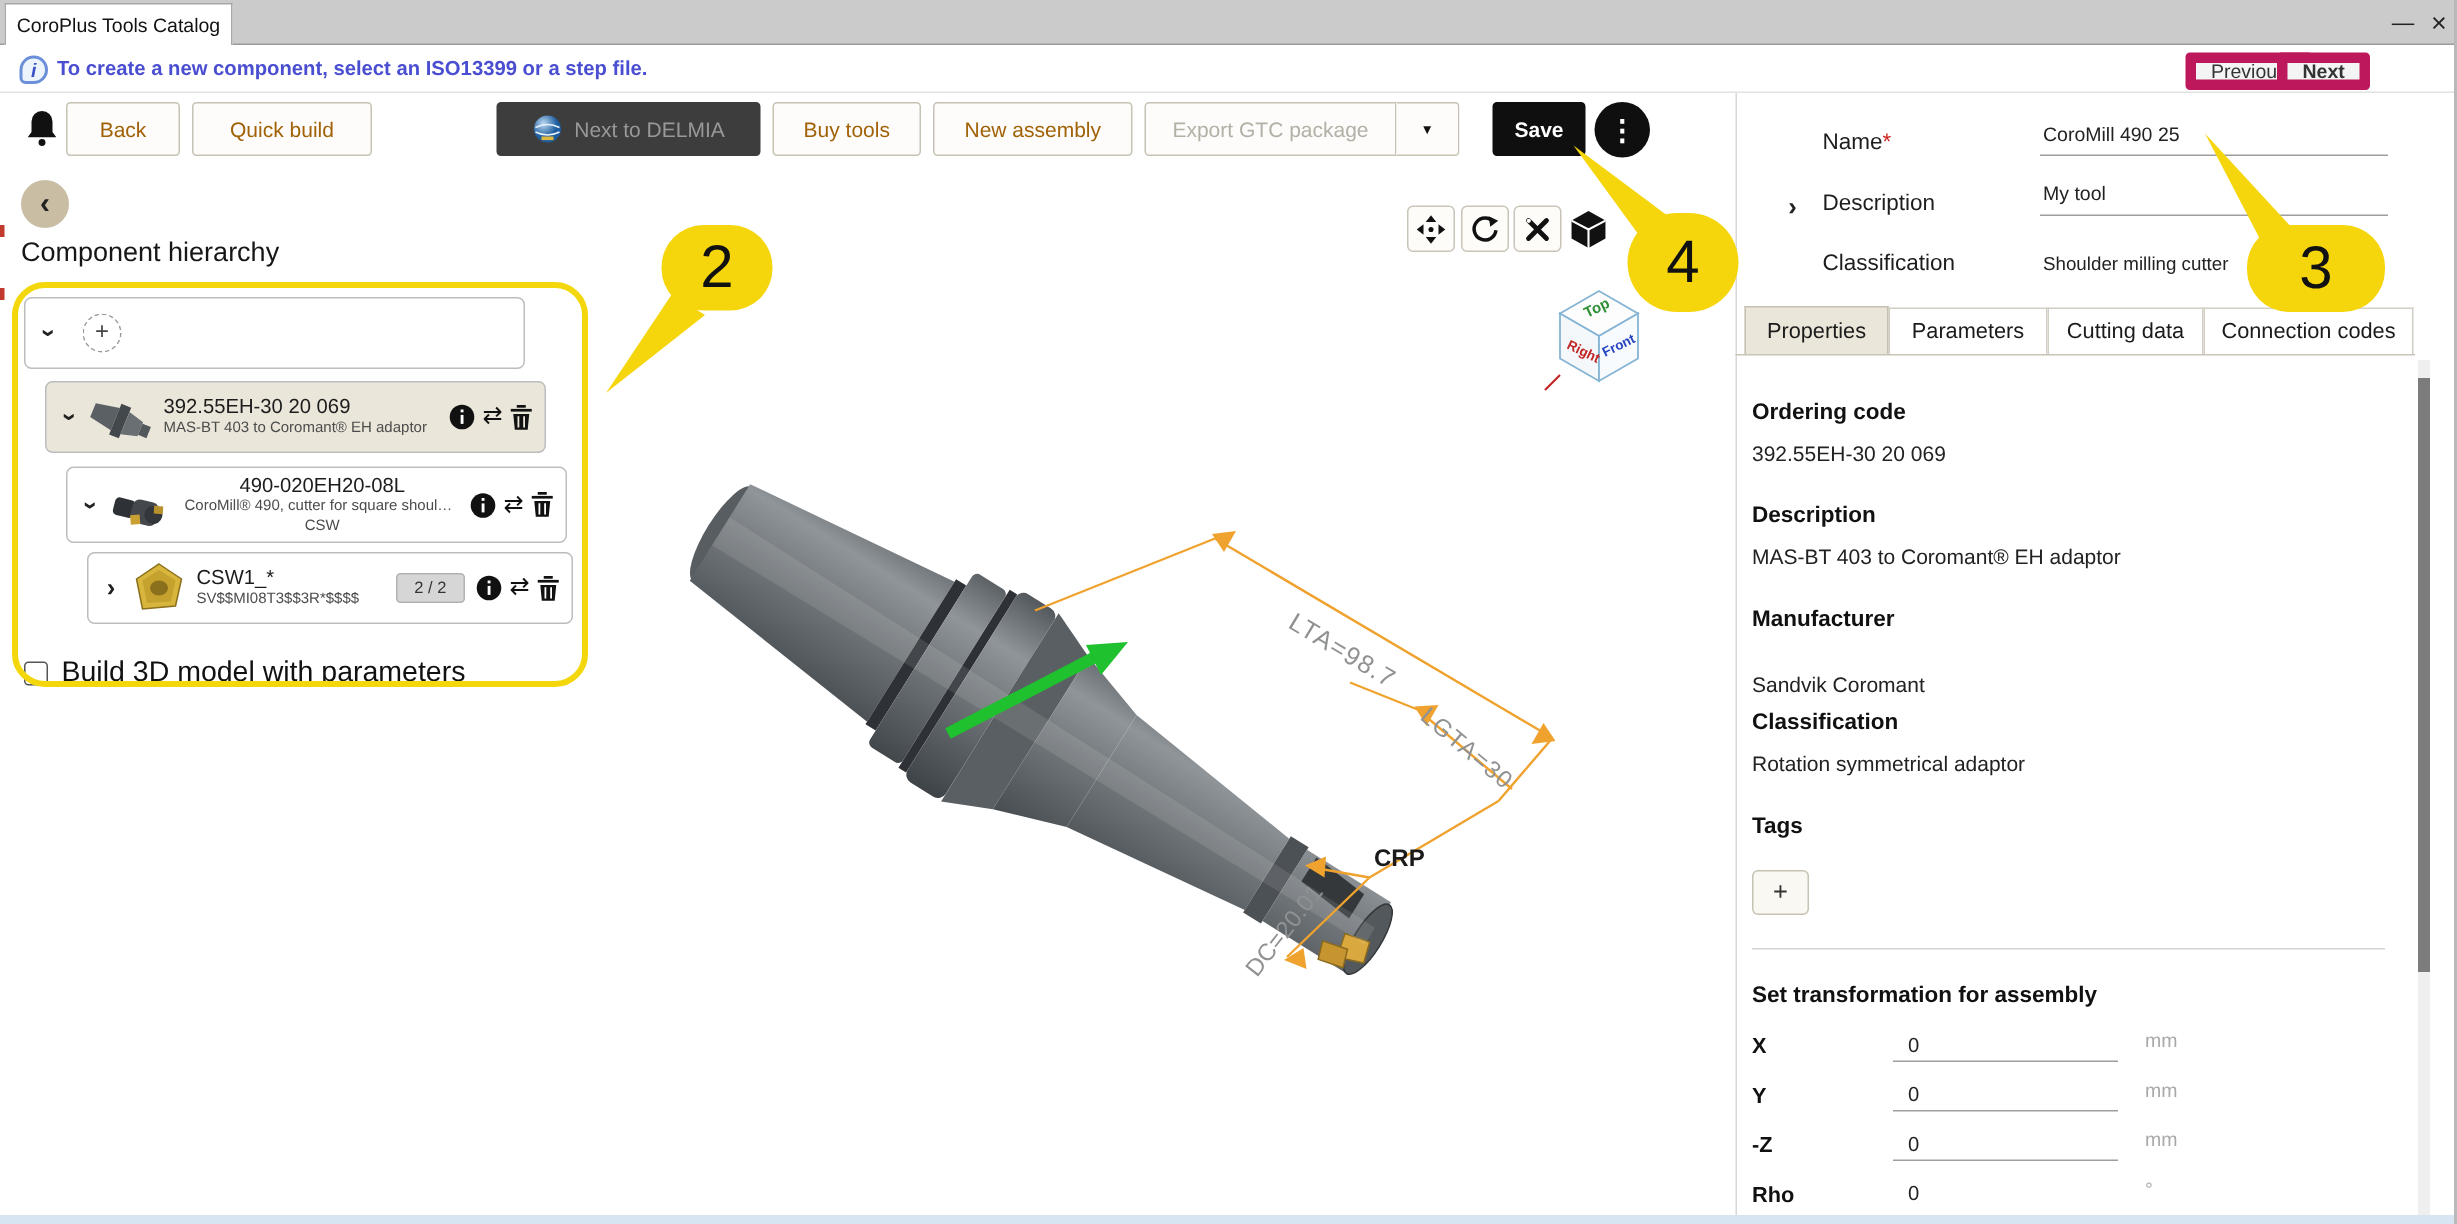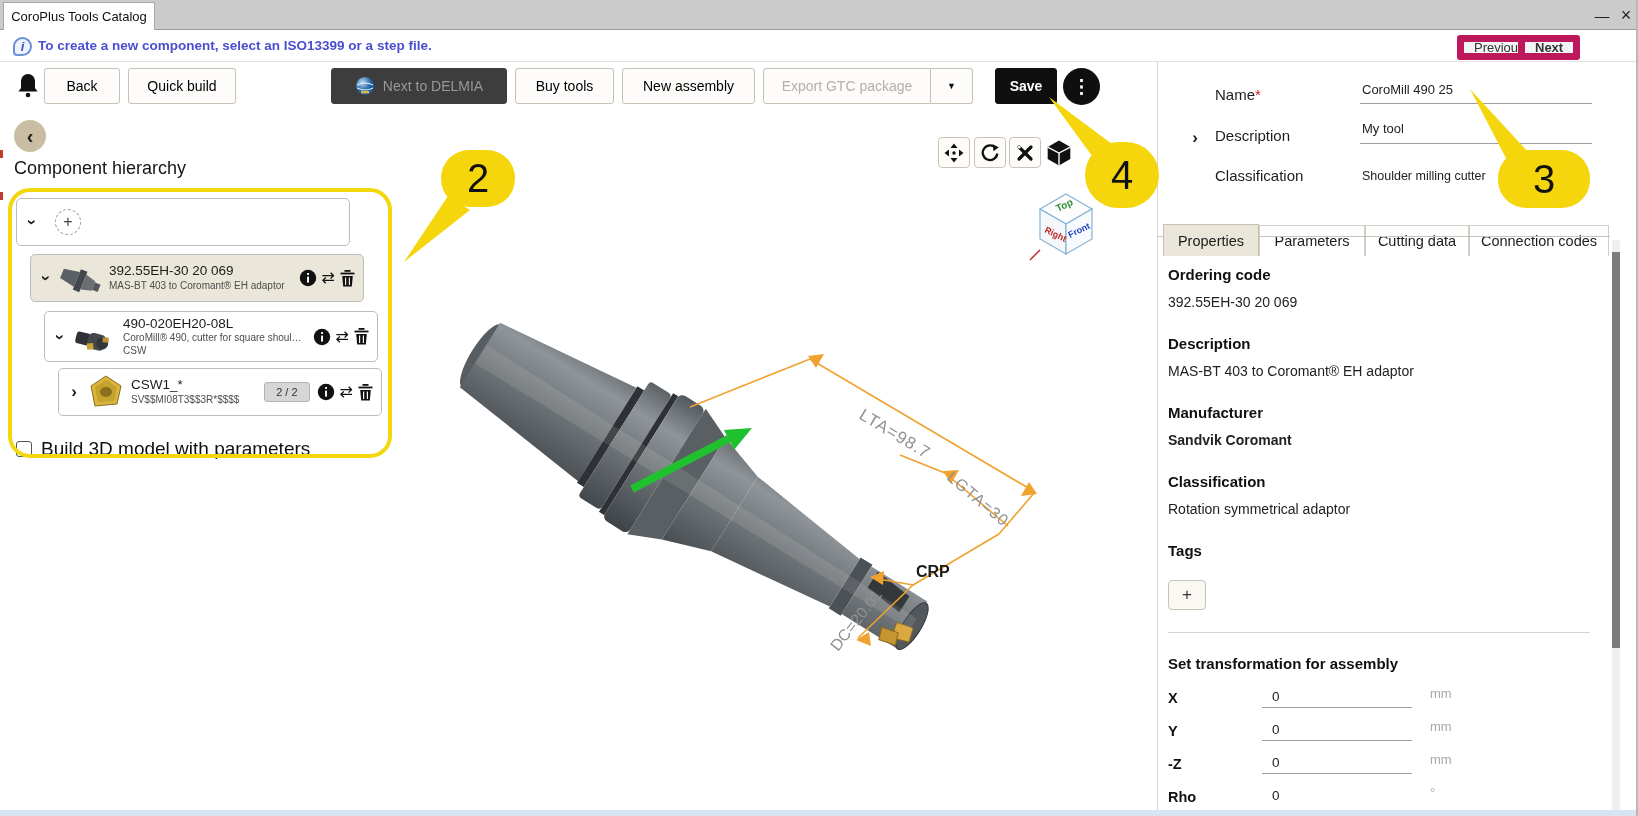--- a/index.html
+++ b/index.html
@@ -12,21 +12,21 @@
           font-size:13px;color:#111;display:flex;align-items:center;justify-content:center;}
   .winbtn{top:0;width:24px;height:30px;font-size:15px;color:#222;display:flex;align-items:center;justify-content:center;cursor:default;}
   
   #infobar{left:0;top:30px;width:1638px;height:32px;background:#fff;border-bottom:1px solid #e2e2e2;}
   #infoicon{left:13px;top:37px;width:19px;height:19px;border:2px solid #6b8fd8;border-radius:50% 50% 50% 4px;
             color:#3a52c8;font-size:13px;font-style:italic;font-weight:bold;display:flex;align-items:center;justify-content:center;background:#eef4fb;}
   #infomsg{left:38px;top:38px;font-size:13.5px;font-weight:bold;color:#4a4ed0;}
   .navbtn{top:35px;height:25px;background:#f4f4f4;border:7px solid #be185d;border-radius:3px;font-size:13px;color:#333;
           display:flex;align-items:center;justify-content:center;padding:0 10px;}
   
-  .tbtn{top:68px;height:36px;background:#fdfcfa;border:1px solid #c6c2b4;border-radius:3px;font-size:14px;color:#000000;
+  .tbtn{top:68px;height:36px;background:#fdfcfa;border:1px solid #c6c2b4;border-radius:3px;font-size:14px;color:#a16207;
         display:flex;align-items:center;justify-content:center;}
   .tbtn.dark{background:#3d3d3d;border-color:#3d3d3d;color:#989898;gap:8px;}
   .tbtn.disabled{color:#b3b0a6;}
   .tbtn.black{background:#0f0f0f;border-color:#0f0f0f;color:#fff;font-weight:bold;}
   #exportcaret{top:68px;height:36px;width:42px;background:#fdfcfa;border:1px solid #c6c2b4;border-left:none;border-radius:0 3px 3px 0;
         display:flex;align-items:center;justify-content:center;font-size:9px;color:#111;}
   #kebab{left:1063px;top:68px;width:37px;height:37px;border-radius:50%;background:#0f0f0f;color:#fff;
          display:flex;align-items:center;justify-content:center;font-size:19px;font-weight:bold;letter-spacing:0;}
   
   #backcircle{left:14px;top:120px;width:32px;height:32px;border-radius:50%;background:#c9bda4;color:#222;
@@ -53,21 +53,21 @@
   
   .vbtn{top:137px;width:32px;height:31px;background:#fdfcf9;border:1px solid #c9c4b8;border-radius:4px;
         display:flex;align-items:center;justify-content:center;}
   
   #vdivider{left:1157px;top:62px;width:1px;height:748px;background:#d8d8d8;}
   .flabel{font-size:15px;color:#1d1d1d;}
   .fvalue{font-size:13px;color:#222;}
   .funder{height:1px;background:#9e9e9e;}
   .red{color:#cc2222;}
   .tab{top:205px;height:31px;display:flex;align-items:center;justify-content:center;font-size:14.5px;color:#1b1b1b;
-       background:#fff;border:1px solid #d2cec4;border-bottom:none;margin-top:20px;}
+       background:#fff;border:1px solid #d2cec4;border-bottom:none;}
   .tab.active{background:#ebe6da;border-color:#c5c0b2;height:32px;top:204px;z-index:2;}
   #tabline{left:1157px;top:236px;width:453px;height:1px;background:#c9c4b8;}
   .plabel{font-size:15px;font-weight:bold;color:#111;}
   .pvalue{font-size:14px;color:#222;}
   #tagsbtn{left:1168px;top:580px;width:38px;height:30px;background:#faf8f3;border:1px solid #c6c2b4;border-radius:4px;
            font-size:17px;color:#333;display:flex;align-items:center;justify-content:center;}
   #pdivider{left:1168px;top:632px;width:422px;height:1px;background:#d4d4d4;}
   .xlabel{font-size:14.5px;font-weight:bold;color:#111;}
   .xval{font-size:13.5px;color:#222;}
   .xunit{font-size:13px;color:#a9a9a9;}
@@ -93,21 +93,21 @@
   <div class="abs" id="infoicon">i</div>
   <div class="abs" id="infomsg">To create a new component, select an ISO13399 or a step file.</div>
   <div class="abs navbtn" style="left:1457px;">Previous</div>
   <div class="abs navbtn" style="left:1518px;font-weight:bold;">Next</div>
 
   <svg class="abs" style="left:17px;top:72px;" width="22" height="26" viewBox="0 0 22 26">
     <path d="M11 2 a7 7 0 0 1 7 7 v7 l2.5 3.5 H1.5 L4 16 V9 a7 7 0 0 1 7-7 z" fill="#111"></path>
     <circle cx="11" cy="23" r="2.3" fill="#111"></circle>
   </svg>
   <div class="abs tbtn" style="left:44px;width:76px;">Back</div>
-  <div class="abs tbtn" style="left:128px;width:108px;">Quick build</div>
+  <div class="abs tbtn" style="left:128px;width:120px;">Quick build</div>
   <div class="abs tbtn dark" style="left:331px;width:176px;">
     <svg width="20" height="20" viewBox="0 0 20 20">
       <defs>
           <radialGradient id="gb" cx="35%" cy="30%">
             <stop offset="0%" stop-color="#bcd9f2"></stop>
             <stop offset="100%" stop-color="#1d5d9f"></stop>
           </radialGradient>
         </defs>
       <circle cx="10" cy="10" r="9" fill="url(#gb)"></circle>
       <path d="M2 9 Q10 5 18 9 M2 12 Q10 16 18 12" stroke="#e8f2fb" stroke-width="1" fill="none"></path>
@@ -160,21 +160,21 @@
       <svg width="15" height="17" viewBox="0 0 15 17">
         <rect x="4.5" y="0" width="6" height="1.8" fill="#111"></rect>
           <rect x="0.5" y="2.6" width="14" height="1.8" fill="#111"></rect>
         <path d="M2.2 6 h10.6 l-1 10.5 h-8.6 z" fill="#111"></path>
           <rect x="5" y="7.5" width="1.2" height="7.5" fill="#ebe6da"></rect>
           <rect x="8.8" y="7.5" width="1.2" height="7.5" fill="#ebe6da"></rect>
       </svg>
     </span>
   </div>
 
-  <div class="abs trow" style="left:44px;top:311px;width:334px;height:51px;">
+  <div class="abs trow" style="left:44px;top:311px;width:334px;height:51px;text-align:center;">
     <span class="chev down">›</span>
     <svg class="thumb" viewBox="0 0 44 40">
       <g transform="translate(5,12) rotate(14)">
         <rect x="0" y="2" width="14" height="12" rx="3" fill="#2e3236"></rect>
         <rect x="12" y="0" width="18" height="16" rx="5" fill="#44484d"></rect>
         <circle cx="27" cy="8" r="6" fill="#33373b"></circle>
         <polygon points="12,12 18,10 20,16 14,18" fill="#c9a132"></polygon>
         <polygon points="26,2 32,1 33,6 27,7" fill="#b8912c"></polygon>
       </g>
     </svg>
@@ -350,21 +350,21 @@
   <div class="abs tab" style="left:1259px;width:106px;">Parameters</div>
   <div class="abs tab" style="left:1365px;width:104px;">Cutting data</div>
   <div class="abs tab" style="left:1469px;width:140px;">Connection codes</div>
   <div class="abs" id="tabline"></div>
 
   <div class="abs plabel" style="left:1168px;top:266px;">Ordering code</div>
   <div class="abs pvalue" style="left:1168px;top:294px;">392.55EH-30 20 069</div>
   <div class="abs plabel" style="left:1168px;top:335px;">Description</div>
   <div class="abs pvalue" style="left:1168px;top:363px;">MAS-BT 403 to Coromant® EH adaptor</div>
   <div class="abs plabel" style="left:1168px;top:404px;">Manufacturer</div>
-  <div class="abs pvalue" style="left:1168px;top:432px;font-weight:bold;">Sandvik Coromant</div>
+  <div class="abs pvalue" style="left:1168px;top:448px;">Sandvik Coromant</div>
   <div class="abs plabel" style="left:1168px;top:473px;">Classification</div>
   <div class="abs pvalue" style="left:1168px;top:501px;">Rotation symmetrical adaptor</div>
   <div class="abs plabel" style="left:1168px;top:542px;">Tags</div>
   <div class="abs" id="tagsbtn">+</div>
   <div class="abs" id="pdivider"></div>
 
   <div class="abs plabel" style="left:1168px;top:655px;">Set transformation for assembly</div>
 
   <div class="abs xlabel" style="left:1168px;top:690px;">X</div>
   <div class="abs xval" style="left:1272px;top:689px;">0</div>

